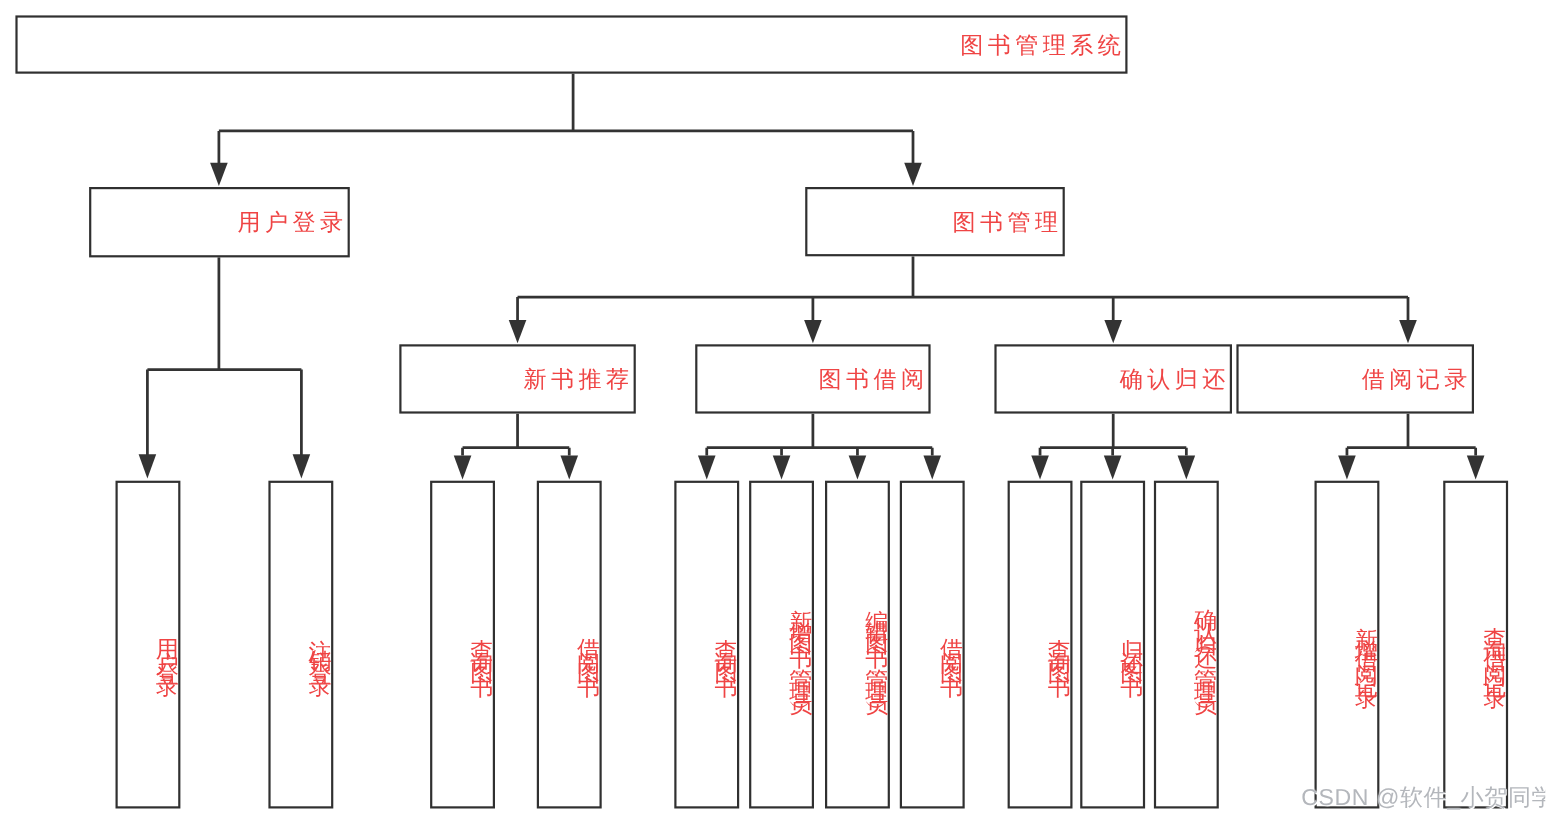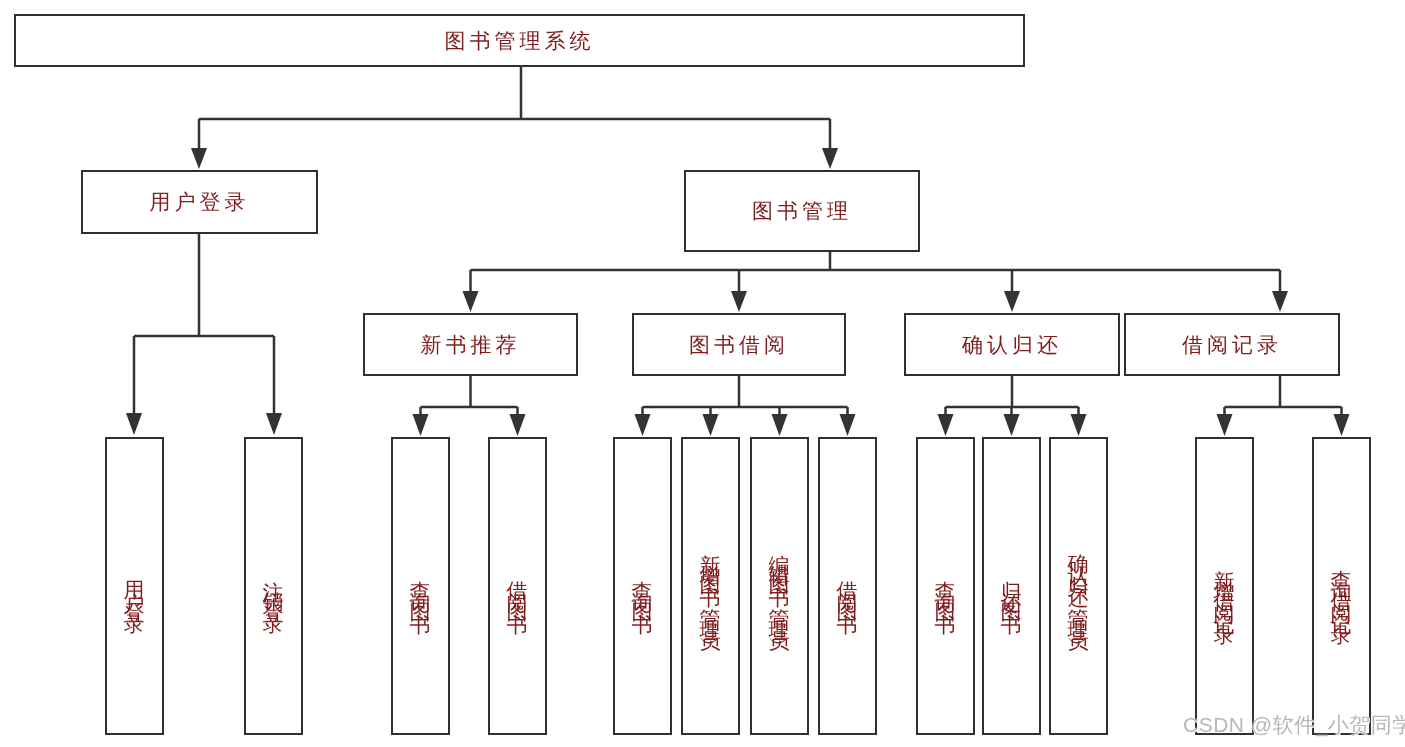--- a/index.html
+++ b/index.html
@@ -20,22 +20,22 @@
     left: 0;
     top: 0;
   }
   .box {
     position: absolute;
     box-sizing: border-box;
     border: 2.5px solid #303030;
     background: #ffffff;
     display: flex;
     align-items: center;
-    justify-content: center;
-    color: #7f1d1d;
+    justify-content: flex-end;
+    color: #ef4444;
   }
   .hbox span {
     font-size: 21px;
     letter-spacing: 4px;
     white-space: nowrap;
   }
   .vbox span {
     writing-mode: vertical-rl;
     text-orientation: mixed;
     font-size: 21px;
@@ -102,21 +102,21 @@
     </g>
   </svg>
 
   <div class="box hbox" style="left:14px;top:14px;width:1011px;height:53px">
     <span>图书管理系统</span>
   </div>
 
   <div class="box hbox" style="left:81px;top:170px;width:237px;height:64px">
     <span>用户登录</span>
   </div>
-  <div class="box hbox" style="left:684px;top:170px;width:236px;height:82px">
+  <div class="box hbox" style="left:732px;top:170px;width:236px;height:63px">
     <span>图书管理</span>
   </div>
 
   <div class="box hbox" style="left:363px;top:313px;width:215px;height:63px">
     <span>新书推荐</span>
   </div>
   <div class="box hbox" style="left:632px;top:313px;width:214px;height:63px">
     <span>图书借阅</span>
   </div>
   <div class="box hbox" style="left:904px;top:313px;width:216px;height:63px">

